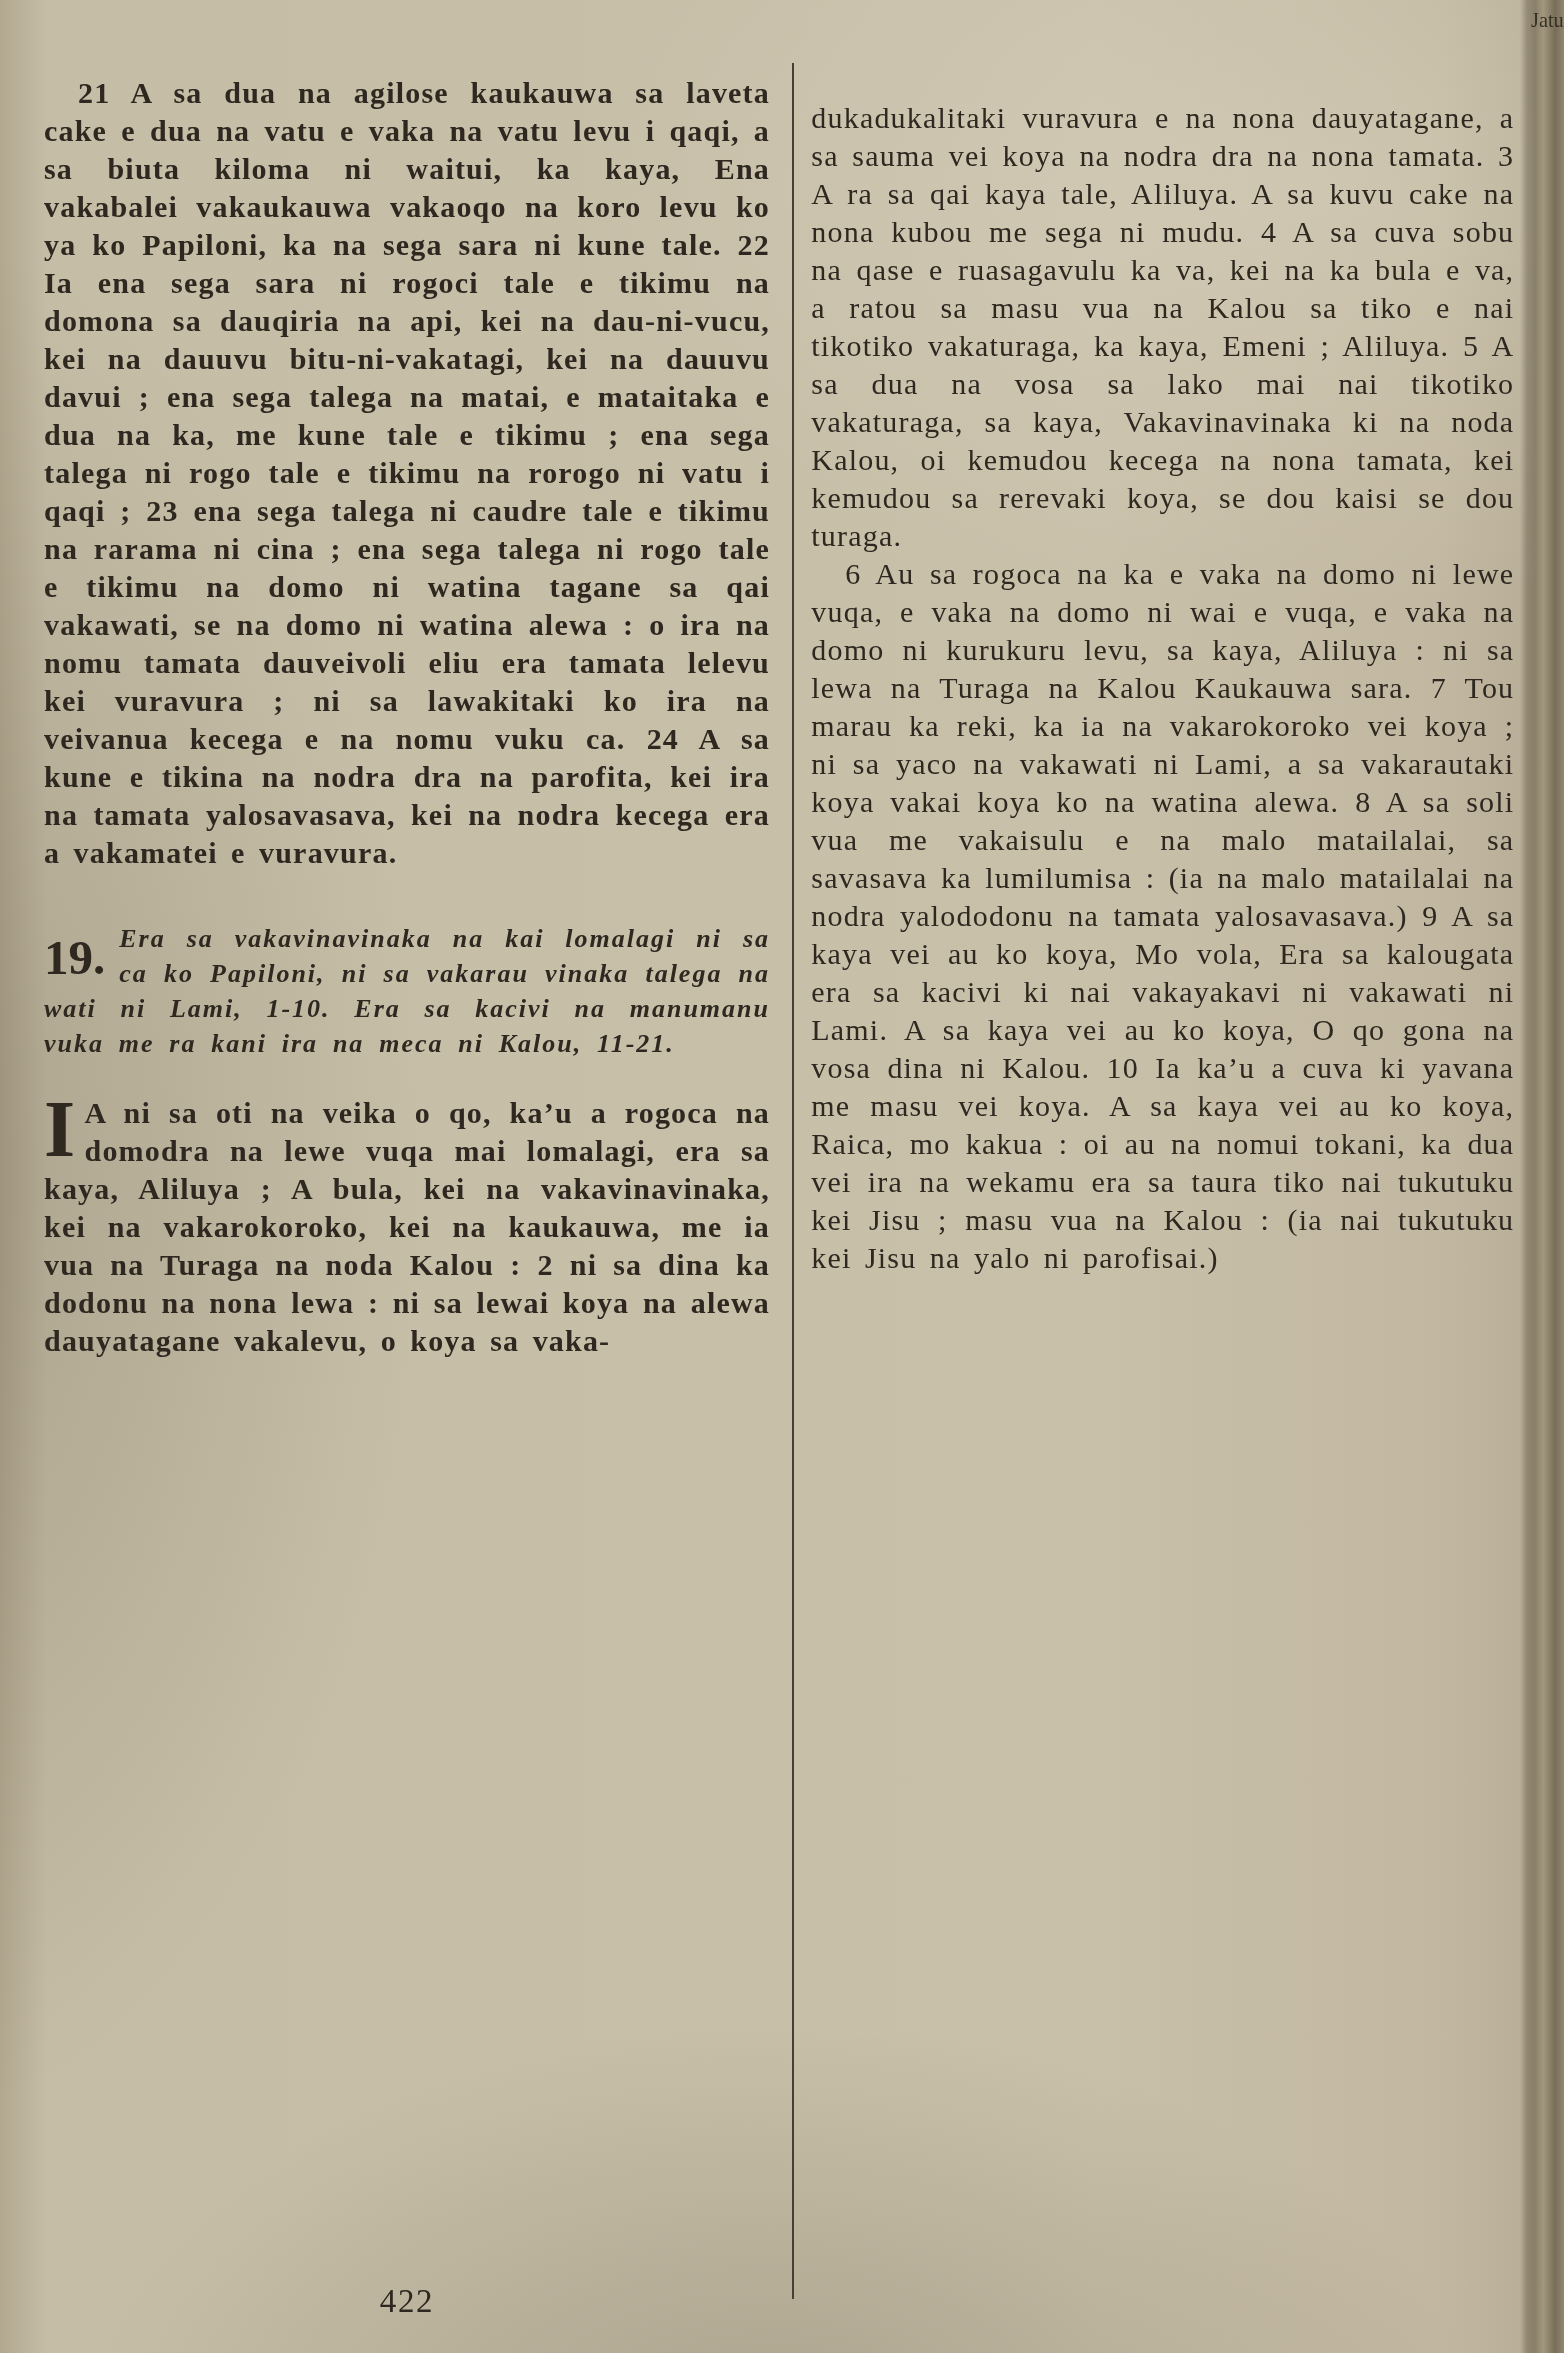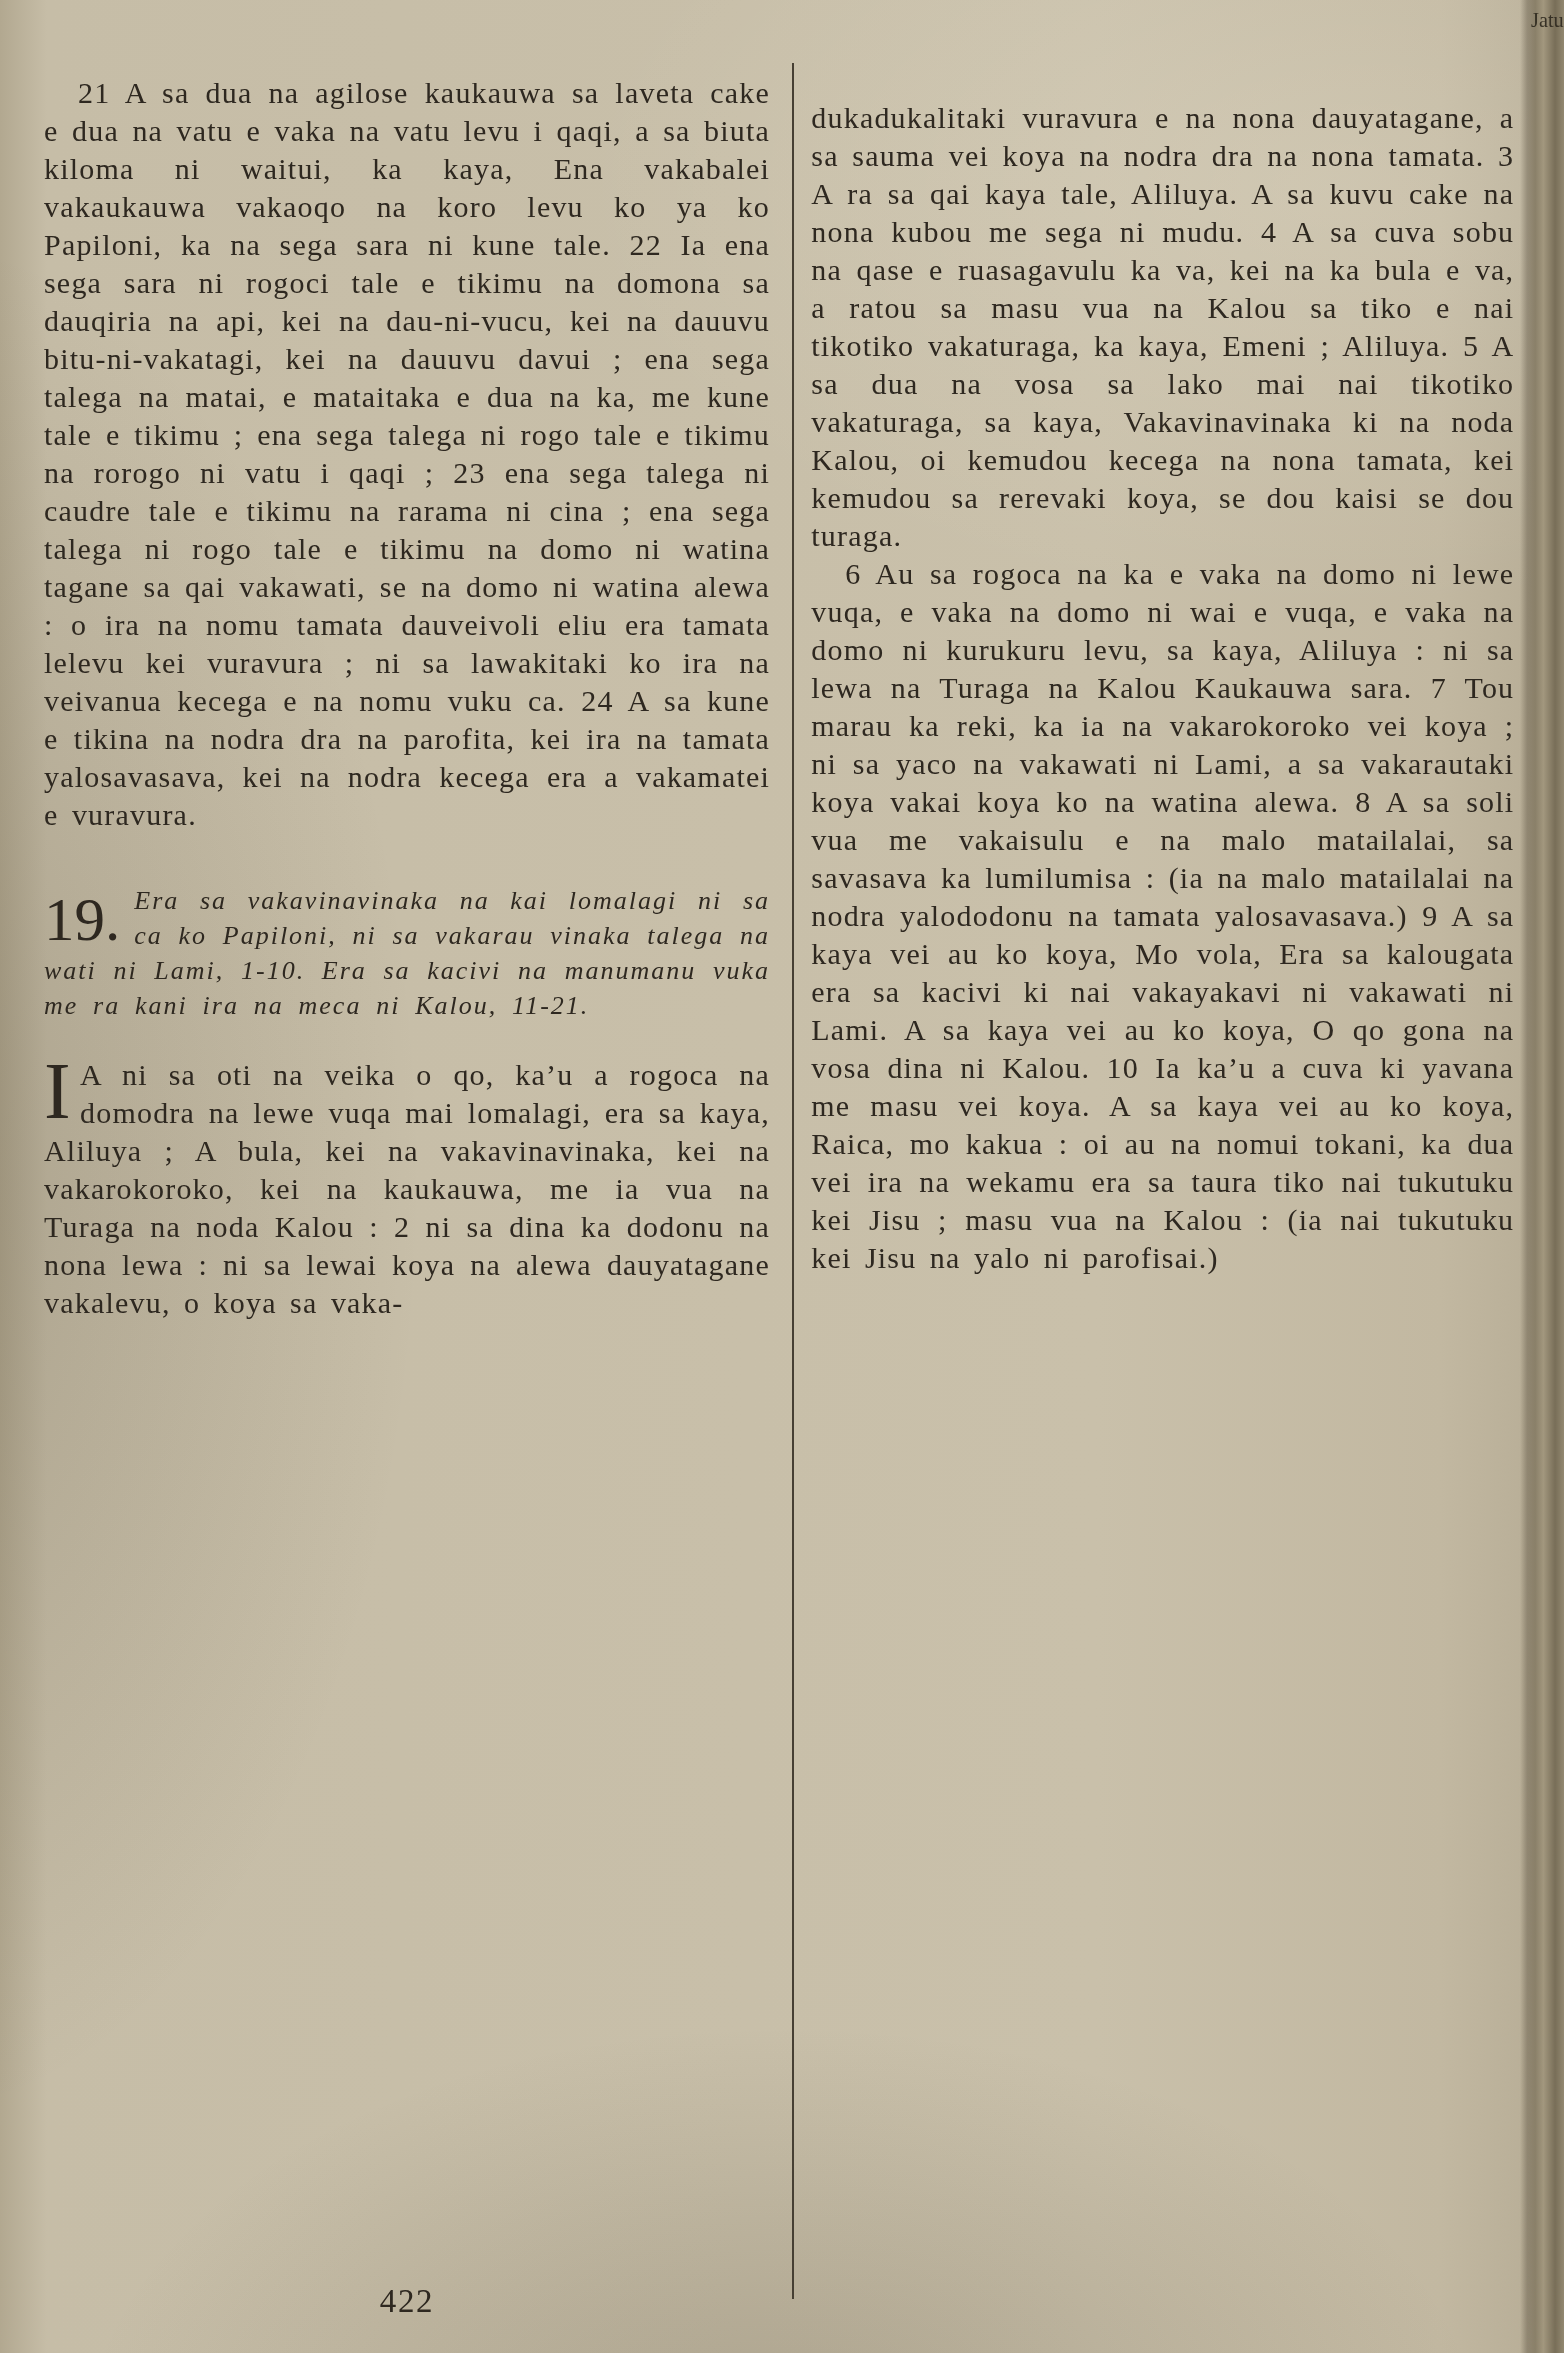--- a/index.html
+++ b/index.html
@@ -30,37 +30,37 @@
   }
   .columns {
     position: absolute; top: 74px; left: 44px; width: 1474px;
     display: flex; align-items: flex-start;
   }
   .col {
     text-align: justify;
     font-size: 30px; line-height: 38px;
     letter-spacing: 1.2px; word-spacing: 4.7px;
   }
-  .col-left  { width: 726px; }
+  .col-left  { width: 726px; font-weight: bold; }
   .col-right { width: 703px; margin-top: 25px; }
   .divider {
     width: 2.3px; height: 2236px; background: var(--divider, #463f33);
     margin: -11px 17px 0 22px;
   }
   p { margin: 0; }
   .indent { text-indent: 34px; }
   .chapter-block {
     margin: 49px 0 33px;
     font-style: italic;
     font-size: 26px; line-height: 35px;
     letter-spacing: 2px; word-spacing: 6.3px;
   }
   .chapter-number {
     float: left; font-style: normal;
-    font-size: 61px; line-height: 63px;
+    font-size: 49px; line-height: 63px;
     padding: 4.7px 14px 0 0; letter-spacing: 0; word-spacing: 0;
   }
   .dropcap {
     float: left;
     font-size: 80px; line-height: 67px;
     padding: 1.6px 9.4px 0 0; letter-spacing: 0;
   }
   .page-number {
     position: absolute; left: 44px; width: 726px; top: 2283px;
     text-align: center; font-size: 33px; letter-spacing: 1.6px;

